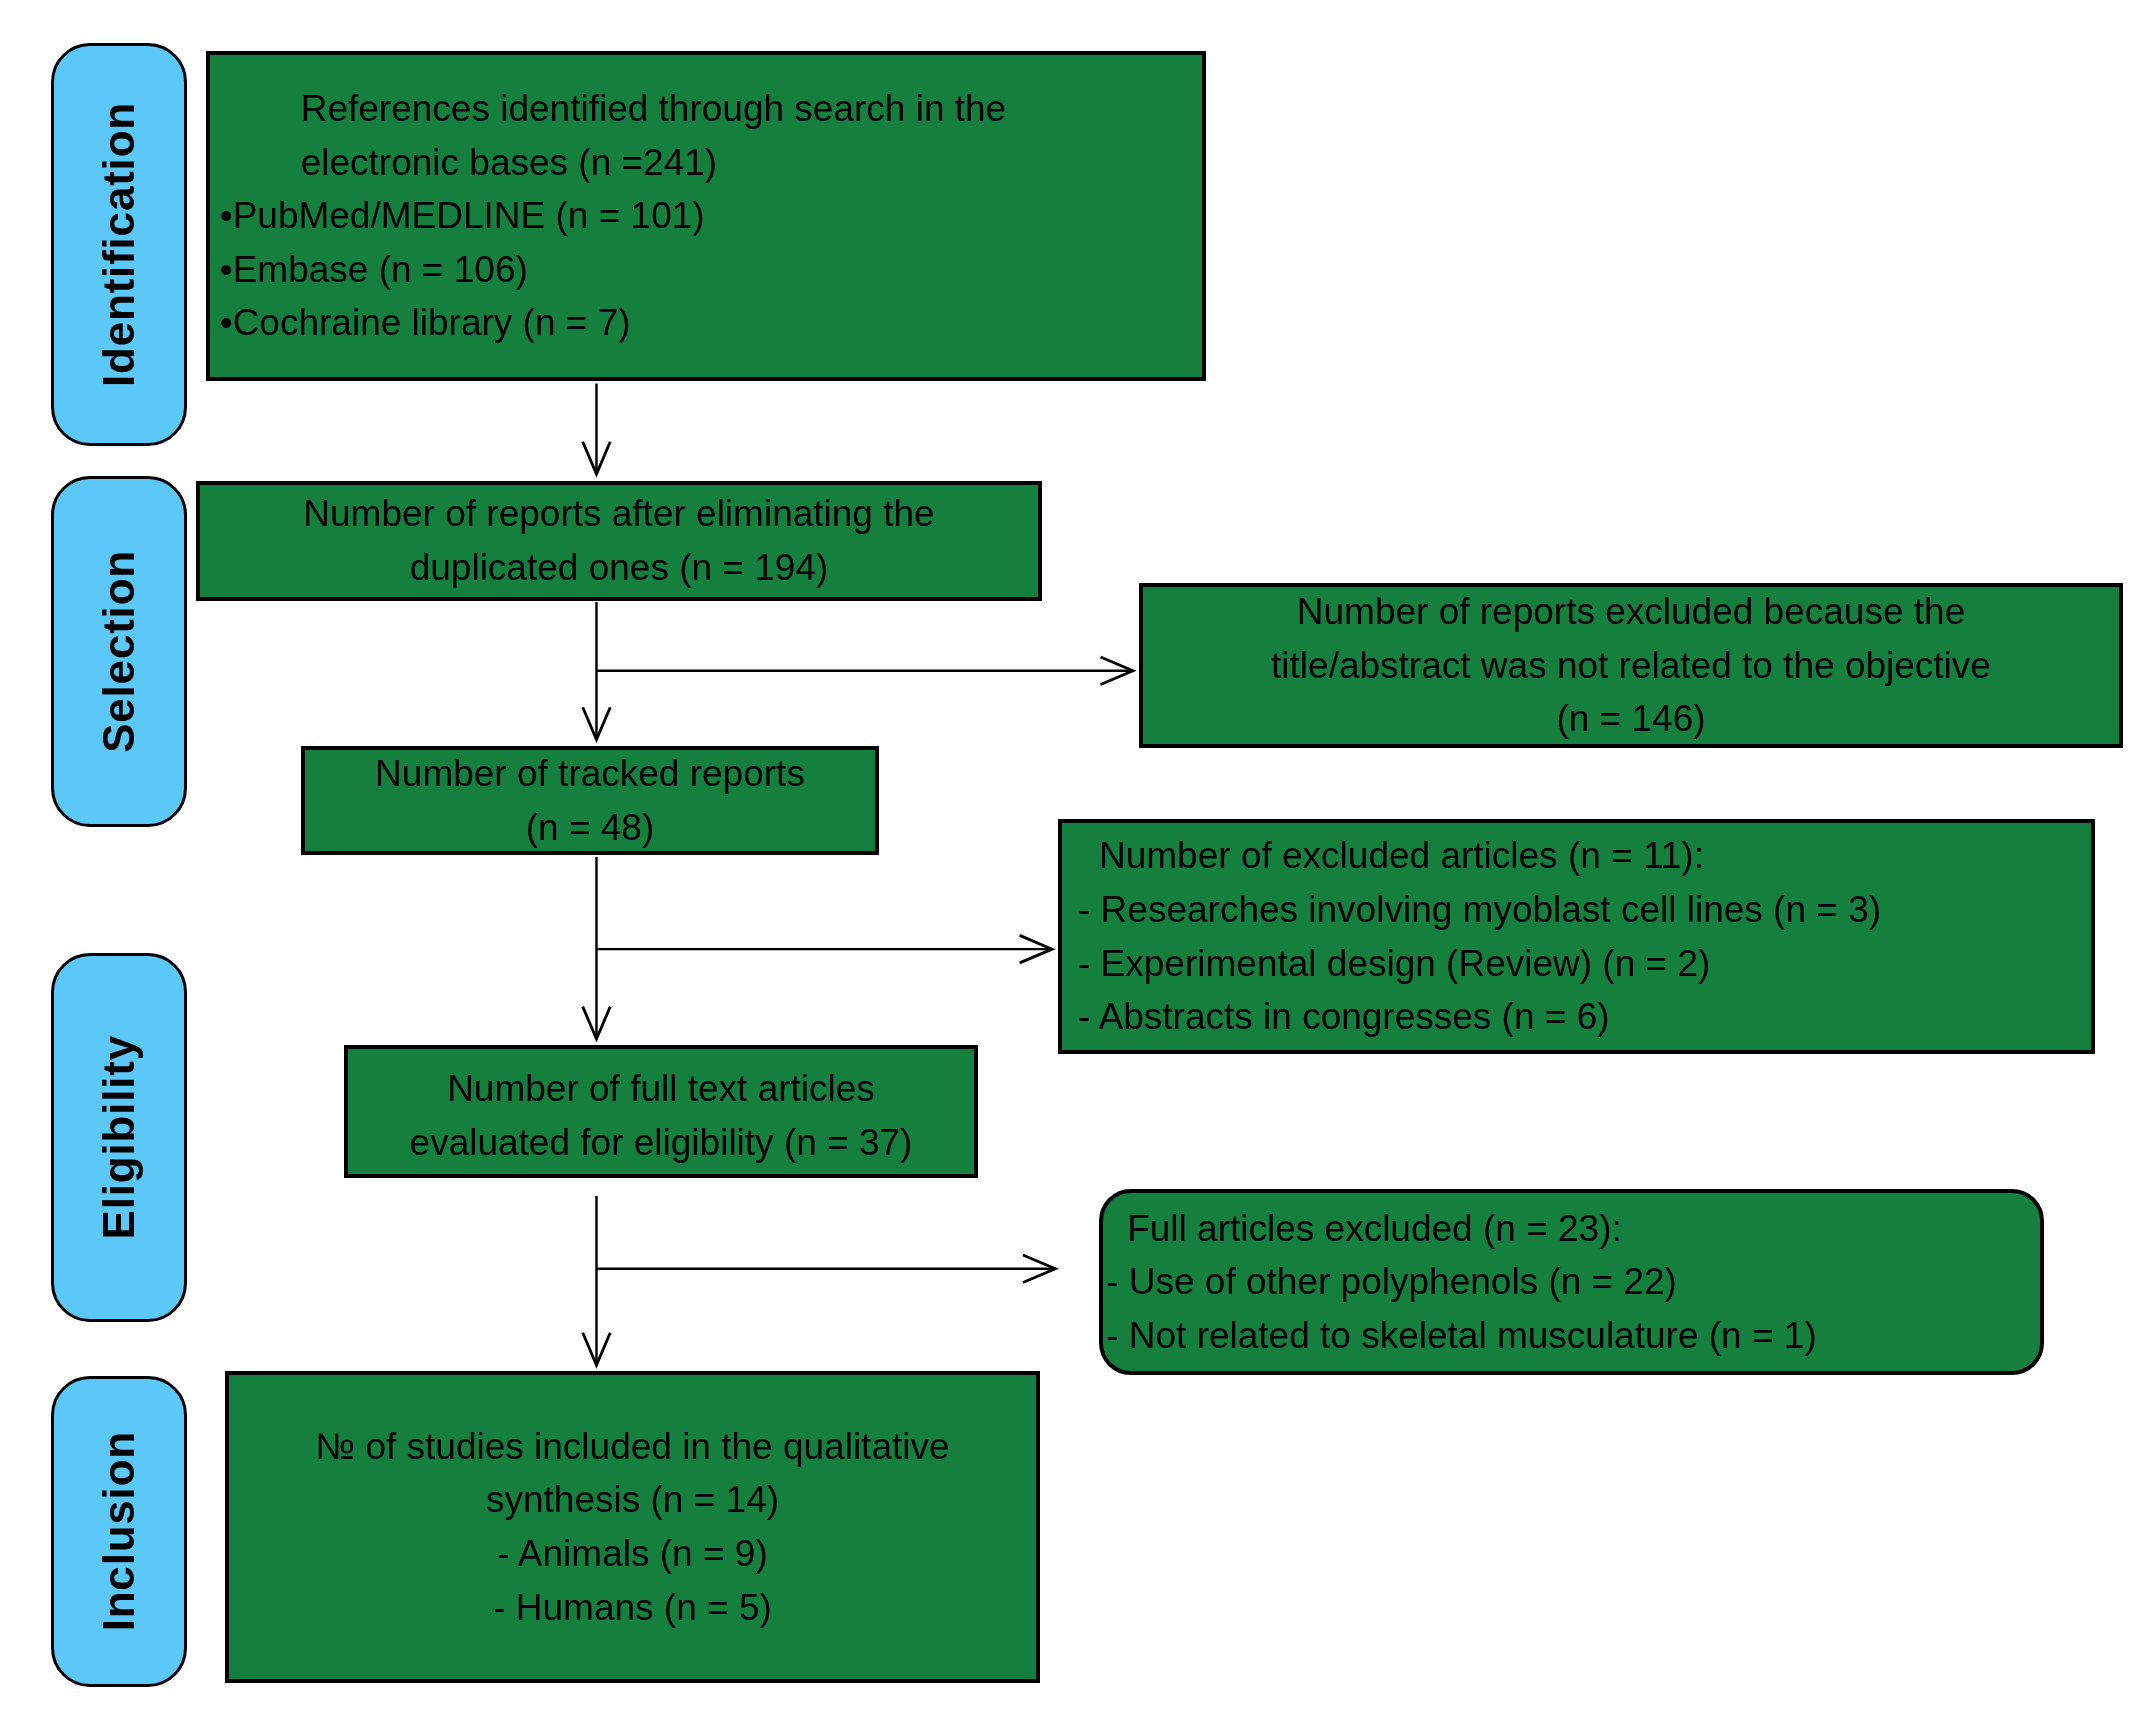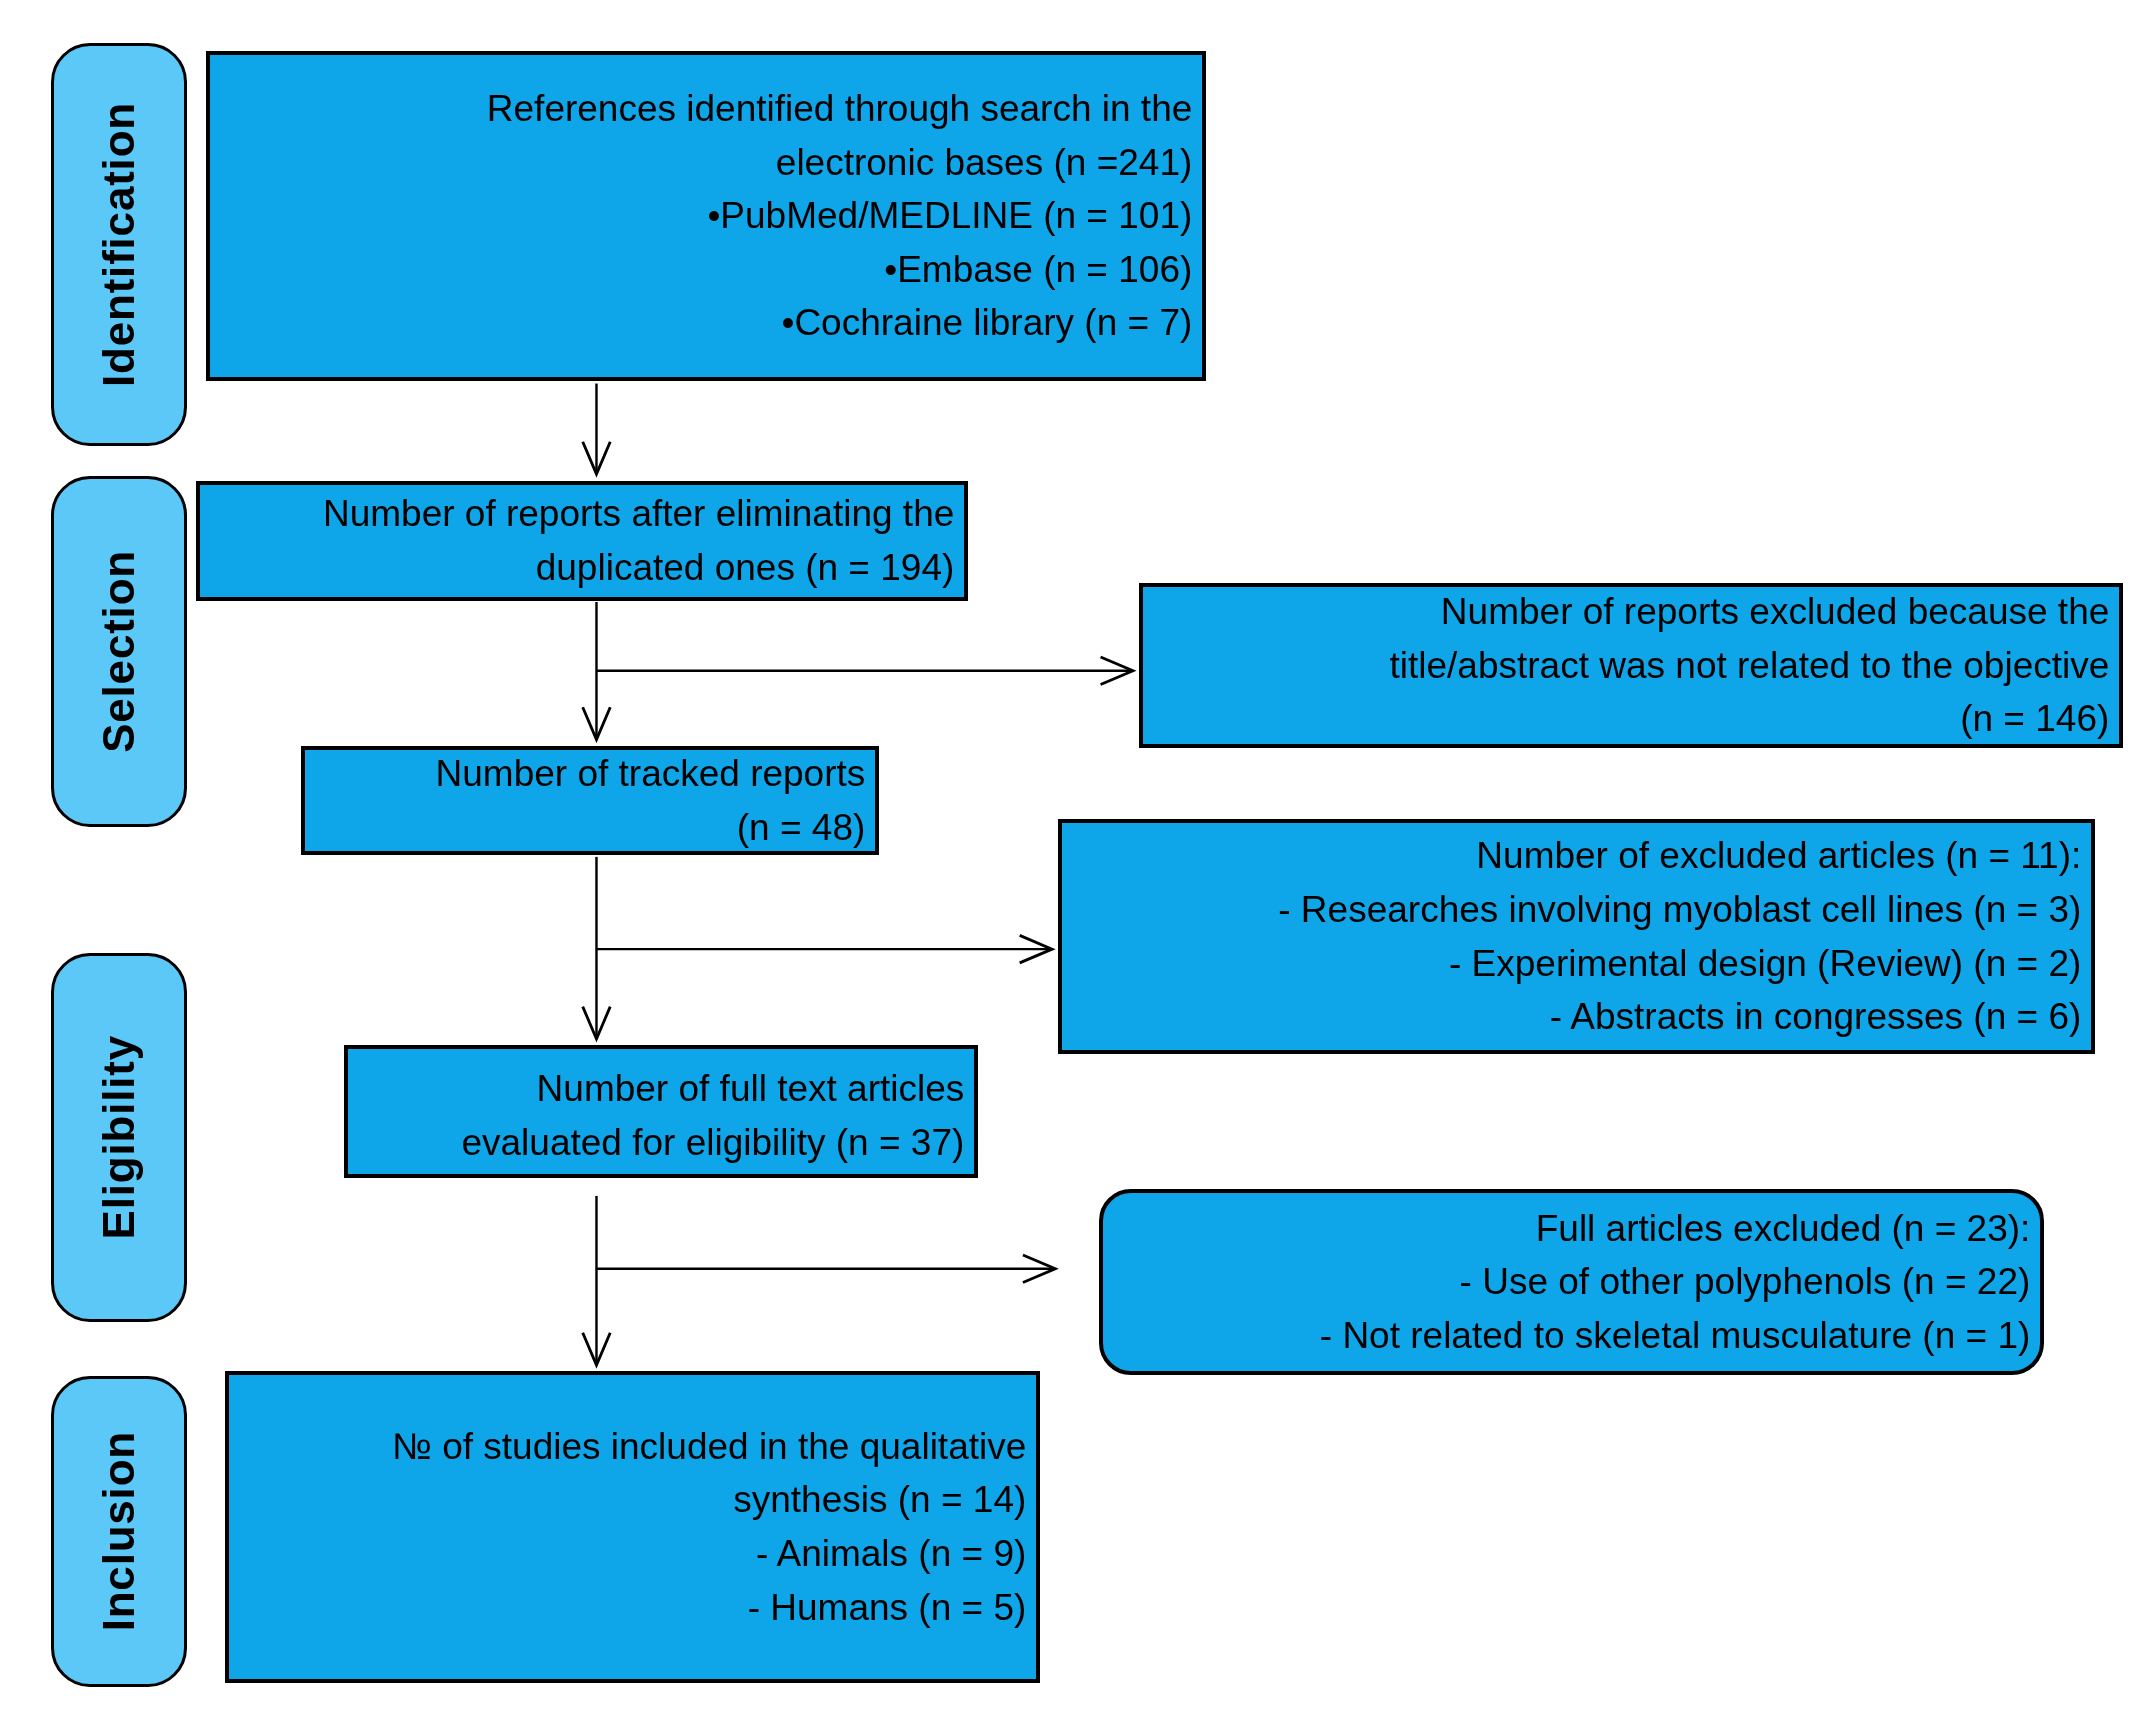--- a/index.html
+++ b/index.html
@@ -31,30 +31,29 @@
     writing-mode: vertical-rl;
     transform: rotate(180deg);
     font-weight: bold;
     font-size: 44px;
     letter-spacing: 0.8px;
     white-space: nowrap;
   }
   
   .fbox {
     position: absolute;
-    background: #0ea5e9;
+    background: #15803d;
     border: 4px solid #000;
     box-sizing: border-box;
     font-size: 37px;
     line-height: 1.45;
     display: flex;
     flex-direction: column;
     justify-content: center;
     padding: 4.9px 9.7px;
-    align-items: flex-end;
   }
   .fbox.center { text-align: center; }
   .fbox.left   { text-align: left; }
   .fbox.top    { justify-content: flex-start; padding-top: 13px; }
   .line { white-space: nowrap; }
   .center .line { white-space: normal; }
   .indent-lg { margin-left: 81px; }
   .indent-sm { margin-left: 21px; }
   
   #arrows {
@@ -84,21 +83,21 @@
   </div>
 
   <div class="fbox left" style="left:206px; top:51px; width:1000px; height:330px;">
     <div class="line indent-lg">References identified through search in the</div>
     <div class="line indent-lg">electronic bases (n =241)</div>
     <div class="line">•PubMed/MEDLINE (n = 101)</div>
     <div class="line">•Embase (n = 106)</div>
     <div class="line">•Cochraine library (n = 7)</div>
   </div>
 
-  <div class="fbox center" style="left:196px; top:481px; width:772px; height:120px;">
+  <div class="fbox center" style="left:196px; top:481px; width:846px; height:120px;">
     <div class="line">Number of reports after eliminating the</div>
     <div class="line">duplicated ones (n = 194)</div>
   </div>
 
   <div class="fbox center" style="left:1139px; top:583px; width:984px; height:165px; border-width:4.9px;">
     <div class="line">Number of reports excluded because the</div>
     <div class="line">title/abstract was not related to the objective</div>
     <div class="line">(n = 146)</div>
   </div>
 

